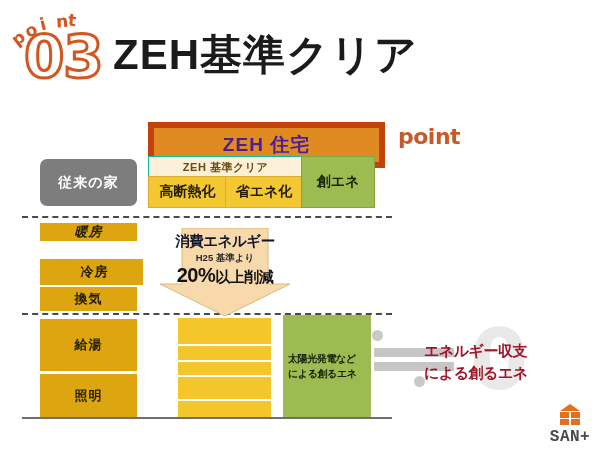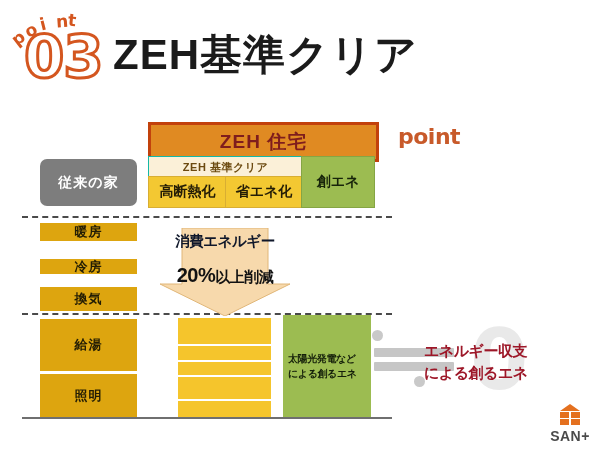--- a/index.html
+++ b/index.html
@@ -45,23 +45,23 @@
   }
   .rt-body{
     position:absolute;left:396px;top:152px;width:200px;
     font-size:13.6px;font-weight:bold;color:#231f20;
     line-height:1.5;letter-spacing:-0.3px;
   }
 
   
   .zeh-head{
     position:absolute;left:148px;top:122px;width:225px;height:34px;
-    background:#e08a22;border:3px solid #c2410c;
-    display:flex;align-items:center;justify-content:center;
-    color:#7f1d1d;font-size:19px;font-weight:bold;letter-spacing:1px;
+    background:#e08a22;border:6px solid #c2410c;
+    display:flex;align-items:center;justify-content:center;
+    color:#4c1d95;font-size:19px;font-weight:bold;letter-spacing:1px;
   }
   .zeh-std{
     position:absolute;left:148px;top:156px;width:153px;height:20px;
     background:#fbf0d8;border:1px solid #14b8a6;
     display:flex;align-items:center;justify-content:center;
     color:#6c4a10;font-size:11px;font-weight:bold;letter-spacing:0.5px;
   }
   .zeh-c1,.zeh-c2{
     position:absolute;top:176px;height:30px;
     background:#f3c832;border:1px solid #d8ae33;
@@ -163,22 +163,22 @@
     position:absolute;left:3px;top:0;width:0;height:0;
     border-left:10px solid transparent;border-right:10px solid transparent;
     border-bottom:7px solid #e4701f;
   }
   .logo-q{position:absolute;width:9px;height:6px;background:#e4701f;}
   .lq1{left:3px;top:8px;}
   .lq2{left:14px;top:8px;}
   .lq3{left:3px;top:15px;}
   .lq4{left:14px;top:15px;}
   .logo-txt{
-    text-align:center;font-size:14px;font-weight:bold;color:#4a4a4a;
-    font-family:Liberation Sans, sans-serif;letter-spacing:0.5px;margin-top:2px;
+    text-align:center;font-size:16px;font-weight:bold;color:#4a4a4a;
+    font-family:Liberation Mono, monospace;letter-spacing:0.5px;margin-top:2px;
   }
 </style>
 </head>
 <body>
 
 <div id="root">
 
   <div class="point-word">
     <span class="pw0">p</span>
     <span class="pw1">o</span>
@@ -197,22 +197,22 @@
   <div class="zeh-c2">省エネ化</div>
   <div class="zeh-green">創エネ</div>
 
   <div class="conv-box">従来の家</div>
 
   <div class="dash dash-top"></div>
   <div class="dash dash-mid"></div>
   <div class="baseline"></div>
 
   <div id="left-bars">
-      <div class="lbar" style="top: 223px; height: 18px;">暖房</div>
-      <div class="lbar" style="top: 259px; height: 15px;">冷房</div>
+      <div class="lbar" style="top: 223px; height: 18px; font-style: italic;">暖房</div>
+      <div class="lbar" style="top: 259px; height: 26px; padding-left: 6px;">冷房</div>
       <div class="lbar" style="top: 287px; height: 24px;">換気</div>
       <div class="lbar" style="top: 319px; height: 52px;">給湯</div>
       <div class="lbar" style="top: 374px; height: 43px;">照明</div>
     </div>
 
   <div id="center-bars">
       <div class="cbar" style="top: 318px; height: 26px;"></div>
       <div class="cbar" style="top: 346px; height: 14px;"></div>
       <div class="cbar" style="top: 362px; height: 13px;"></div>
       <div class="cbar" style="top: 377px; height: 22px;"></div>
@@ -223,20 +223,21 @@
   <div class="green-label">
     <div>太陽光発電など</div>
     <div>による創るエネ</div>
   </div>
 
   <div class="arrow-wrap">
     <svg class="arrow-shape" viewBox="0 0 130 88">
       <polygon points="22,0 108,0 108,56 130,56 65,88 0,56 22,56" fill="#f7d9ac" stroke="#e0b678" stroke-width="1"></polygon>
     </svg>
     <div class="arrow-txt1">消費エネルギー</div>
+    <div class="arrow-txt2">H25 基準より</div>
     <div class="arrow-txt3">
       <b>20%</b><span>以上削減</span>
     </div>
   </div>
 
   <div class="zero-wm">0</div>
   <div class="eq-dot eq-d1"></div>
   <div class="eq-bar eq-b1"></div>
   <div class="eq-bar eq-b2"></div>
   <div class="eq-dot eq-d2"></div>

